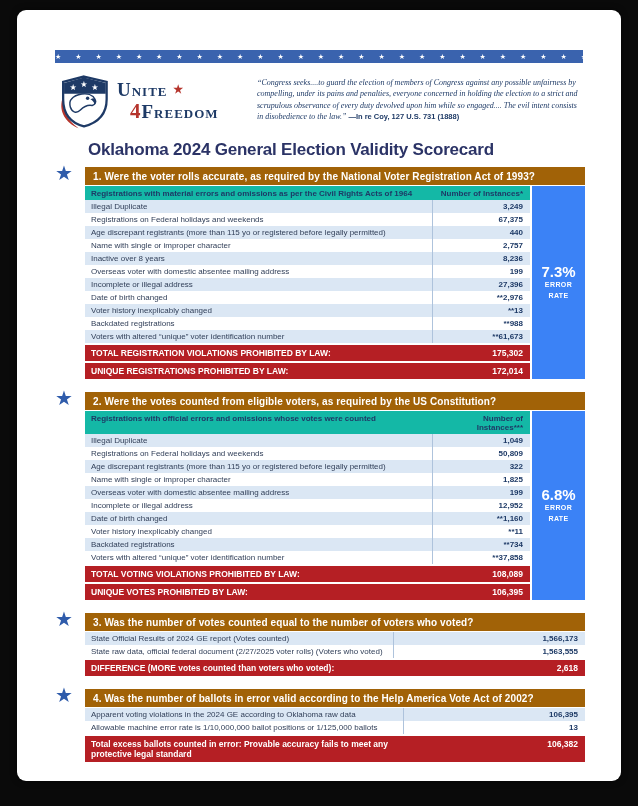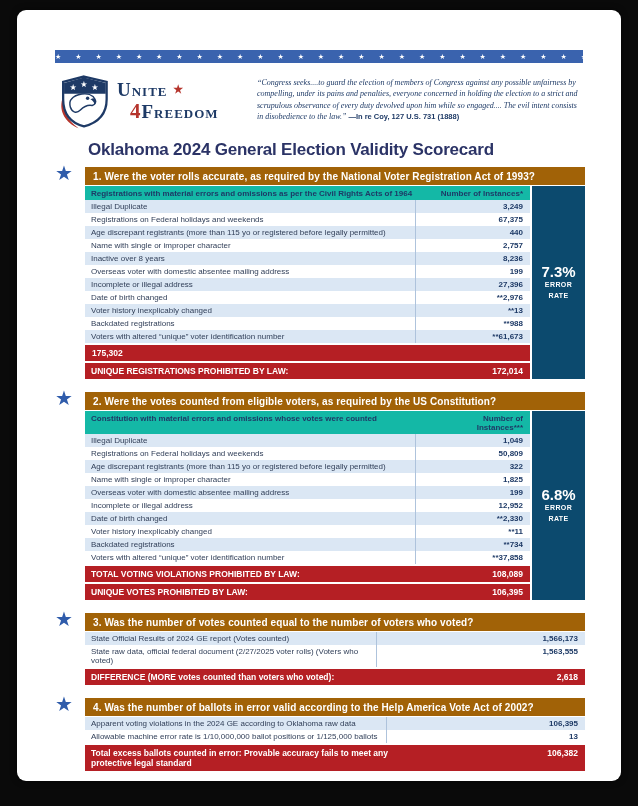--- a/index.html
+++ b/index.html
@@ -35,28 +35,28 @@
   .sec-star{position:absolute;left:-30px;top:-4px;font-size:20px;color:#2f5cab;line-height:1;}
   .sec-bar{background:#a16207;color:#fff;font-weight:bold;font-size:10px;padding:3.5px 8px;letter-spacing:.1px;}
   .sec-body{display:flex;align-items:stretch;margin-top:1px;}
   .tbl{flex:1;min-width:0;}
   .thead{display:flex;background:#14b8a6;font-weight:bold;color:#1e3a66;font-size:8px;}
   .thead .lbl{flex:1;padding:2.5px 6px;}
   .thead .val{padding:2.5px 7px 2.5px 6px;text-align:right;}
   .rows div.trow:nth-of-type(odd){background:#dbe7f4;}
   .trow{display:flex;font-size:8px;color:#33415a;}
   .trow .lbl{flex:1;padding:2px 6px;}
-  .trow .val{padding:2px 7px 2px 21px;text-align:right;font-weight:bold;color:#1e3a66;border-left:1px solid #aec3dc;}
+  .trow .val{padding:2px 7px 2px 4px;text-align:right;font-weight:bold;color:#1e3a66;border-left:1px solid #aec3dc;}
   .val{width:86px;flex:none;}
   .sec.wide .val{width:180px;}
   .sec.wide4 .val{width:170px;}
   .totals .total{display:flex;background:#b51f24;color:#fff;font-weight:bold;font-size:8.5px;margin-top:2px;}
   .total .lbl{flex:1;padding:3px 6px;}
   .total .val{padding:3px 7px;border:none;text-align:right;width:auto;}
-  .error-box{width:53px;flex:none;margin-left:2px;background:#0c4a6e;color:#fff;
+  .error-box{width:53px;flex:none;margin-left:2px;background:#3b82f6;color:#fff;
              display:flex;flex-direction:column;align-items:center;justify-content:center;}
   .error-rate{font-size:15px;font-weight:bold;line-height:1.1;}
   .error-lbl{font-size:7px;font-weight:bold;letter-spacing:.4px;line-height:1.5;}
 </style>
 </head>
 <body>
 
 <div class="canvas">
   <div class="page">
 
@@ -156,20 +156,21 @@
               </div>
 
               <div class="trow">
                 <div class="lbl">Voters with altered “unique” voter identification number</div>
                 <div class="val">**61,673</div>
               </div>
             </div>
           <div class="totals">
 
               <div class="total">
+                <div class="lbl">TOTAL REGISTRATION VIOLATIONS PROHIBITED BY LAW:</div>
                 <div class="val">175,302</div>
               </div>
 
               <div class="total">
                 <div class="lbl">UNIQUE REGISTRATIONS PROHIBITED BY LAW:</div>
                 <div class="val">172,014</div>
               </div>
             </div>
         </div>
         <div class="error-box">
@@ -179,21 +180,21 @@
         </div>
       </div>
     </div>
 
     <div class="sec">
       <div class="sec-star">★</div>
       <div class="sec-bar">2. Were the votes counted from eligible voters, as required by the US Constitution?</div>
       <div class="sec-body">
         <div class="tbl">
           <div class="thead">
-            <div class="lbl">Constitution with material errors and omissions whose votes were counted</div>
+            <div class="lbl">Registrations with official errors and omissions whose votes were counted</div>
             <div class="val">Number of Instances***</div>
           </div>
           <div class="rows">
 
               <div class="trow">
                 <div class="lbl">Illegal Duplicate</div>
                 <div class="val">1,049</div>
               </div>
 
               <div class="trow">
@@ -216,21 +217,21 @@
                 <div class="val">199</div>
               </div>
 
               <div class="trow">
                 <div class="lbl">Incomplete or illegal address</div>
                 <div class="val">12,952</div>
               </div>
 
               <div class="trow">
                 <div class="lbl">Date of birth changed</div>
-                <div class="val">**2,330</div>
+                <div class="val">**1,160</div>
               </div>
 
               <div class="trow">
                 <div class="lbl">Voter history inexplicably changed</div>
                 <div class="val">**11</div>
               </div>
 
               <div class="trow">
                 <div class="lbl">Backdated registrations</div>
                 <div class="val">**734</div>

